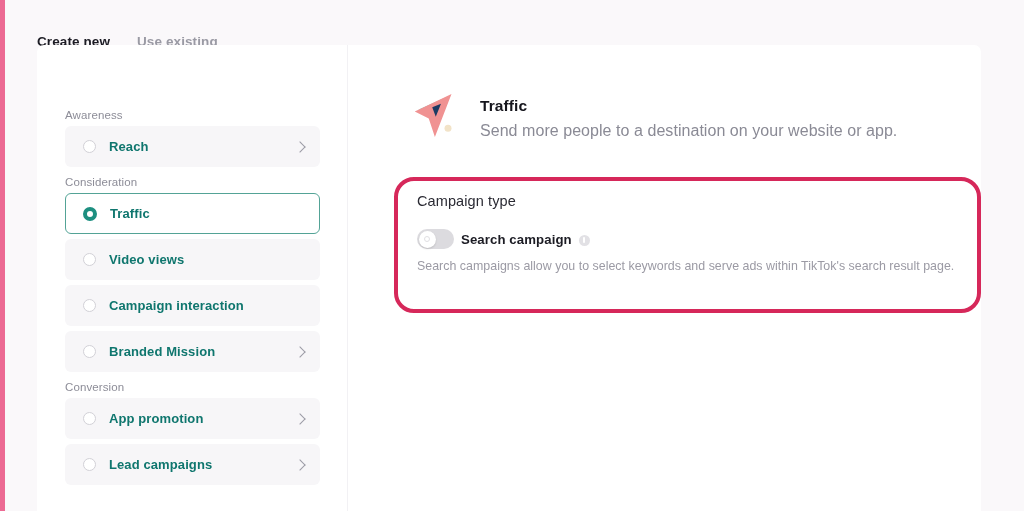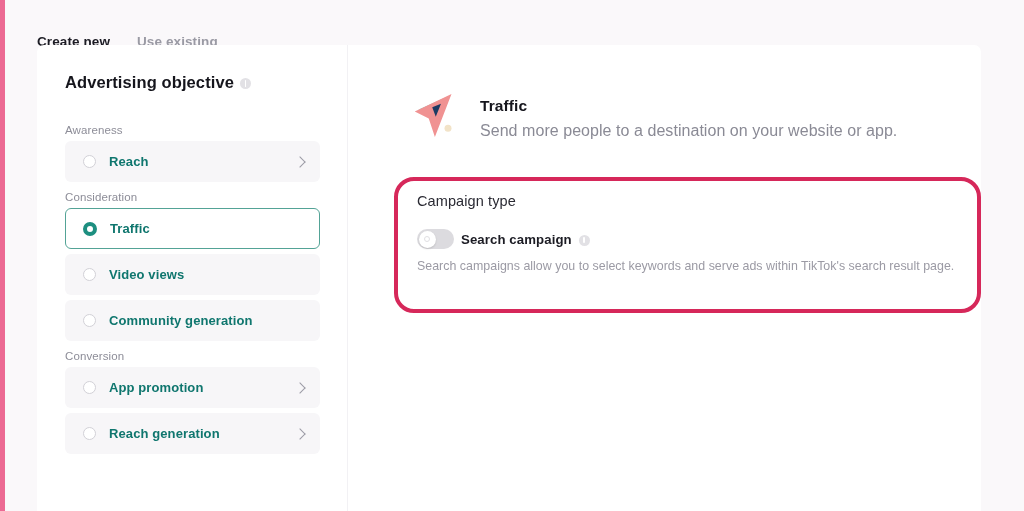--- a/index.html
+++ b/index.html
@@ -122,21 +122,21 @@
     top: 2.2px;
     width: 1.6px;
     height: 6.4px;
     background: #ffffff;
     border-radius: 1px;
   }
 
   .obj-list {
     position: absolute;
     left: 0;
-    top: 75px;
+    top: 60px;
     width: 311px;
   }
   .group-label {
     font-size: 11.5px;
     color: #8d8d98;
     margin: 9px 0 5px 28px;
     letter-spacing: 0.1px;
   }
   .group-label.first { margin-top: 4px; }
 
@@ -335,24 +335,20 @@
     </div>
     <div class="tab inactive">
       <span>Use existing</span>
     </div>
   </div>
 
   <div class="card">
 
     <div class="sidebar">
 
-      <div class="side-title">
-        <span>Advertising objective</span>
-        <span class="info-dot"></span>
-      </div>
 
       <div class="obj-list">
 
         <div class="group-label first">Awareness</div>
         <div class="obj-item">
           <span class="radio"></span>
           <span class="obj-label">Reach</span>
           <span class="chev"></span>
         </div>
 
@@ -360,32 +356,37 @@
         <div class="obj-item selected">
           <span class="radio"></span>
           <span class="obj-label">Traffic</span>
         </div>
         <div class="obj-item">
           <span class="radio"></span>
           <span class="obj-label">Video views</span>
         </div>
         <div class="obj-item">
           <span class="radio"></span>
-          <span class="obj-label">Community generation</span>
+          <span class="obj-label">Campaign interaction</span>
+        </div>
+        <div class="obj-item">
+          <span class="radio"></span>
+          <span class="obj-label">Branded Mission</span>
+          <span class="chev"></span>
         </div>
 
         <div class="group-label">Conversion</div>
         <div class="obj-item">
           <span class="radio"></span>
           <span class="obj-label">App promotion</span>
           <span class="chev"></span>
         </div>
         <div class="obj-item">
           <span class="radio"></span>
-          <span class="obj-label">Reach generation</span>
+          <span class="obj-label">Lead campaigns</span>
           <span class="chev"></span>
         </div>
 
       </div>
     </div>
 
     <div class="panel">
 
       <div class="obj-header">
         <svg class="plane-icon" viewBox="0 0 64 64">

